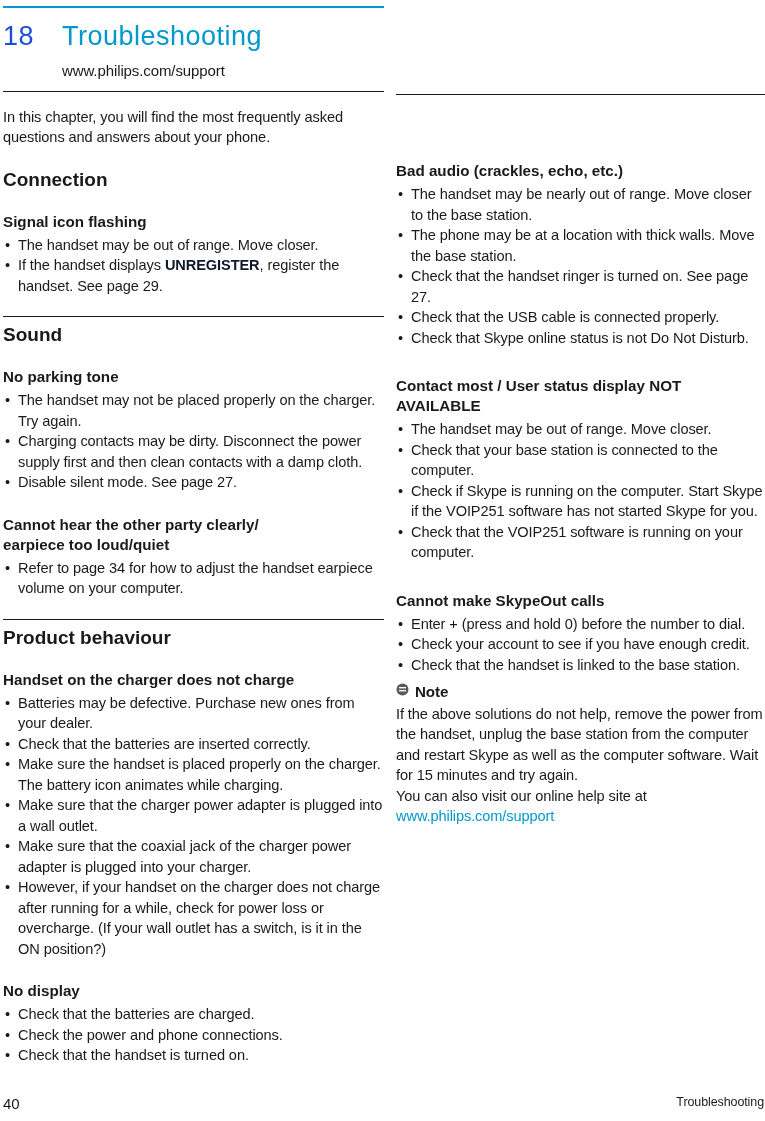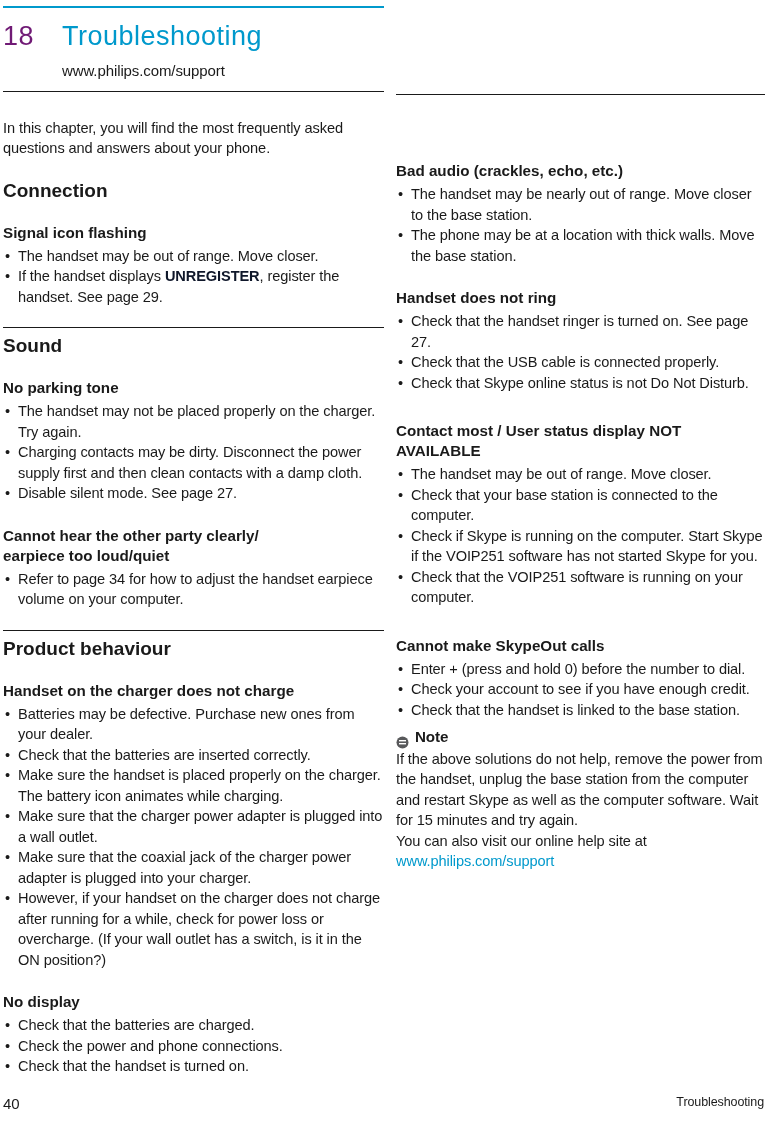--- a/index.html
+++ b/index.html
@@ -18,28 +18,28 @@
   .col-right { flex: 0 0 369px; width: 369px; margin-left: 12px; }
 
   .rule { height: 1px; background: #1a1a1a; width: 100%; }
   .rule.accent { height: 2px; background: #0099cc; margin-top: 6px; }
   .rule.header-rule { margin-top: 9px; }
   .rule.section-rule { margin-top: 20px; }
   .col-right .rule.top-rule { margin-top: 94px; }
 
   .chapter-heading { display: flex; align-items: baseline; margin-top: 12px; }
   .chapter-number {
-    font-size: 27px; line-height: 32px; color: #701a75;
+    font-size: 27px; line-height: 32px; color: #1d4ed8;
     flex: 0 0 59px; letter-spacing: 0.5px;
   }
   .chapter-title { font-size: 27px; line-height: 32px; color: #0099cc; letter-spacing: 0.5px; }
 
   .support-top { margin: 9px 0 0 59px; font-size: 15px; }
 
-  .intro { margin-top: 26px; }
+  .intro { margin-top: 15px; }
 
   .section-title {
     font-size: 19px; font-weight: bold; line-height: 20px;
     margin-top: 8px; letter-spacing: 0;
   }
   .section-title.first { margin-top: 22px; }
 
   .topic-title {
     font-size: 15.2px; font-weight: bold; line-height: 20px;
     margin-top: 22px; margin-bottom: 3px; letter-spacing: 0;
@@ -49,21 +49,21 @@
   .topic-title.narrow-2 { max-width: 322px; }
   .col-right .topic-title.first-topic { margin-top: 66px; }
   .col-right .topic-title.gap-lg { margin-top: 28px; }
 
   ul.bullets { list-style: none; margin: 0; padding: 0; }
   ul.bullets li { position: relative; padding-left: 15px; }
   ul.bullets li::before { content: "\2022"; position: absolute; left: 2px; top: 0; }
 
   .accent-bold { color: #0f172a; font-weight: bold; }
 
-  .note-row { display: flex; align-items: flex-end; margin-top: 7px; }
+  .note-row { display: flex; align-items: flex-start; margin-top: 7px; }
   .note-icon { display: inline-flex; margin-right: 6px; position: relative; top: 1px; }
   .note-label { font-size: 15.2px; font-weight: bold; }
   .note-text { margin-top: 1px; }
   .help-line { margin-top: 0; }
   .help-link { display: inline-block; color: #0099cc; text-decoration: none; cursor: pointer; }
 
   .footer-left {
     position: absolute; left: 3px; bottom: 7px; font-size: 15px;
   }
   .footer-right {
@@ -136,21 +136,20 @@
 
     <div class="col-right">
       <div class="rule top-rule"></div>
 
       <h3 class="topic-title first-topic">Bad audio (crackles, echo, etc.)</h3>
       <ul class="bullets">
         <li><span>The handset may be nearly out of range. Move closer to the base station.</span></li>
         <li><span>The phone may be at a location with thick walls. Move the base station.</span></li>
       </ul>
 
-      <h3 class="topic-title">Handset does not ring</h3>
       <ul class="bullets">
         <li><span>Check that the handset ringer is turned on. See page 27.</span></li>
         <li><span>Check that the USB cable is connected properly.</span></li>
         <li><span>Check that Skype online status is not Do Not Disturb.</span></li>
       </ul>
 
       <h3 class="topic-title gap-lg narrow-2">Contact most / User status display NOT AVAILABLE</h3>
       <ul class="bullets">
         <li><span>The handset may be out of range. Move closer.</span></li>
         <li><span>Check that your base station is connected to the computer.</span></li>

